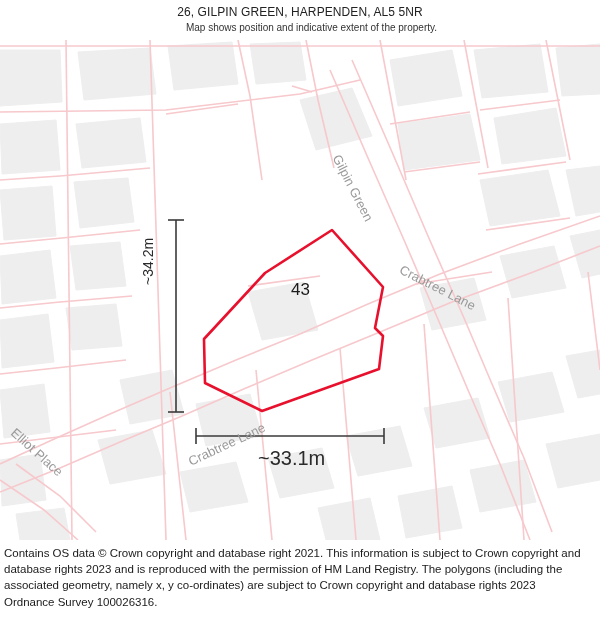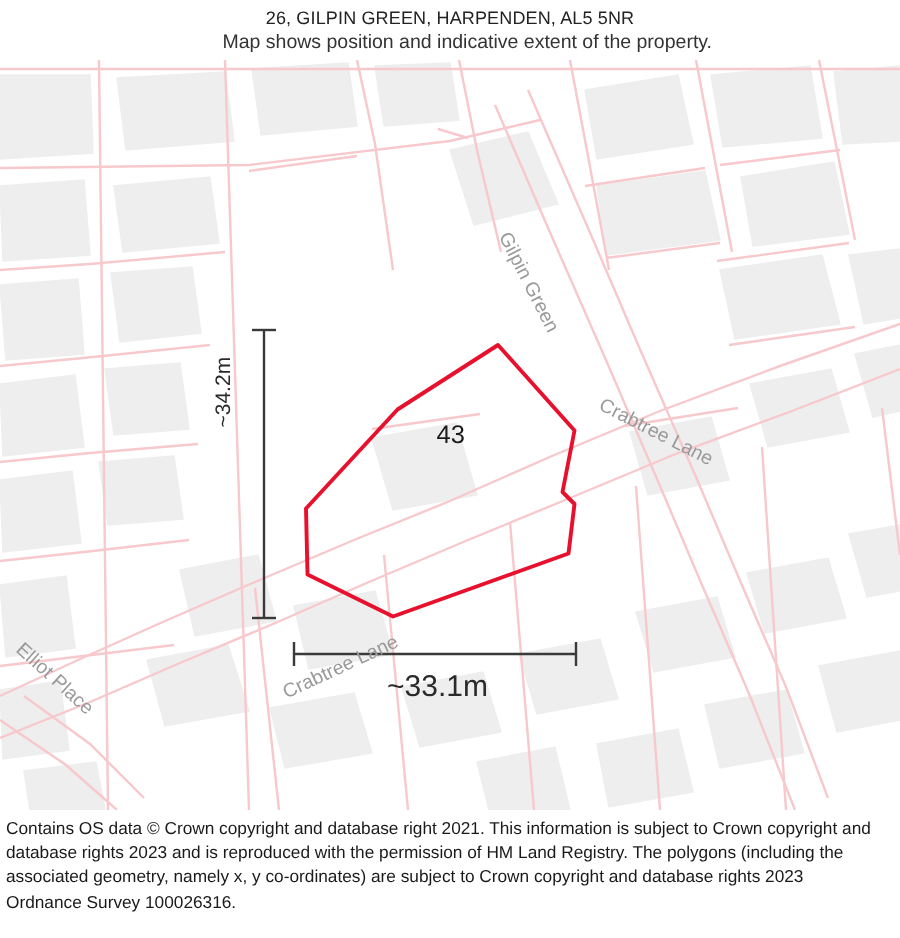--- a/index.html
+++ b/index.html
@@ -30,21 +30,21 @@
     padding-top: 5px;
     box-sizing: border-box;
   }
   .header-title {
     font-size: 12px;
     line-height: 15px;
     color: #222;
     letter-spacing: 0.1px;
   }
   .header-sub {
-    font-size: 13px;
+    font-size: 10px;
     line-height: 15px;
     color: #333;
     margin-left: 23px;
   }
   
   .map {
     position: absolute;
     top: 40px;
     left: 0;
     width: 600px;

